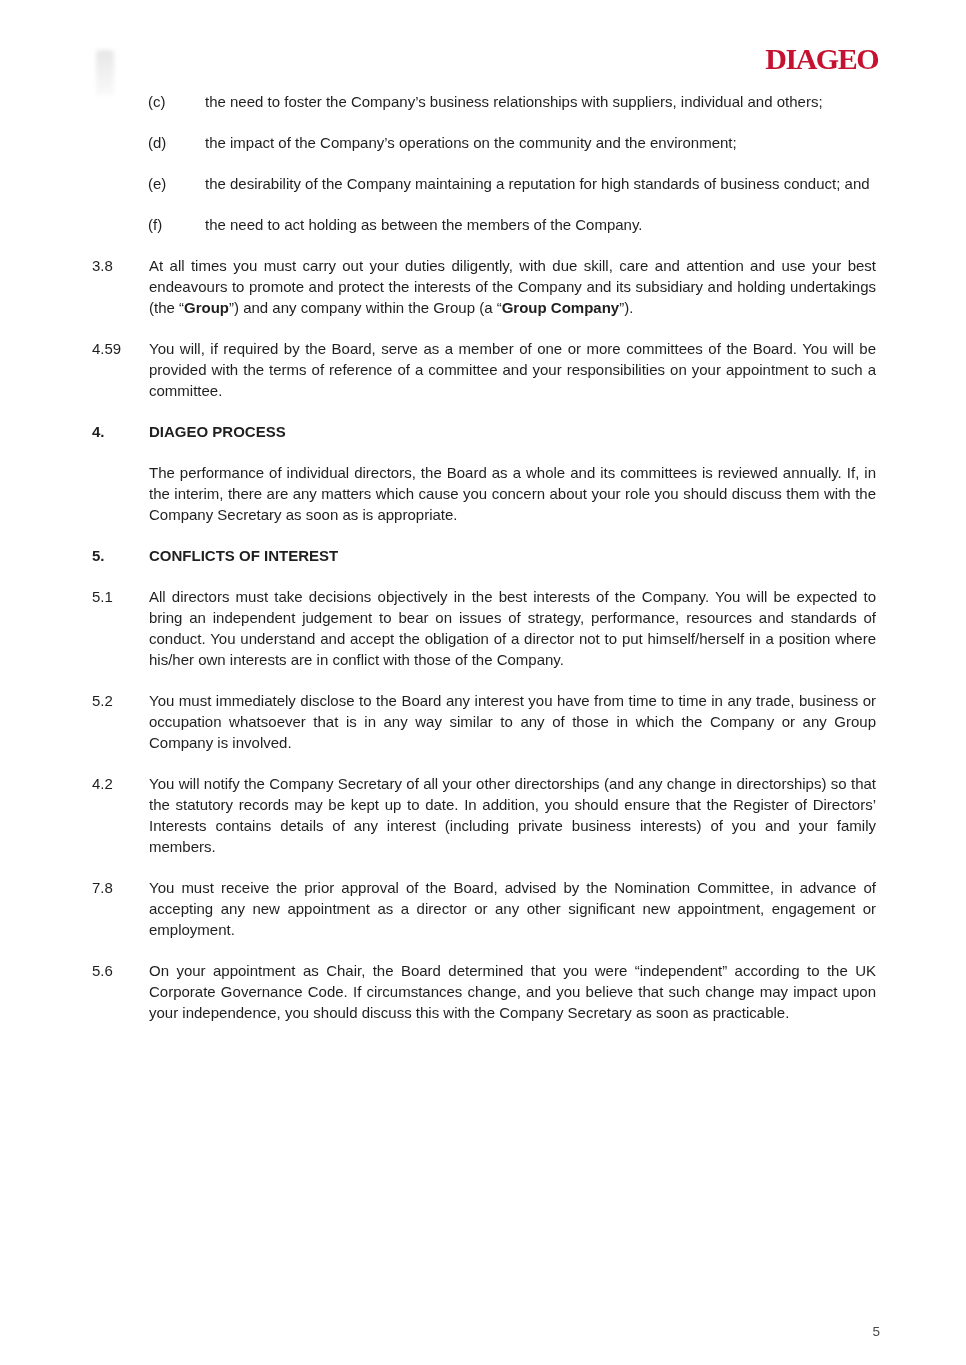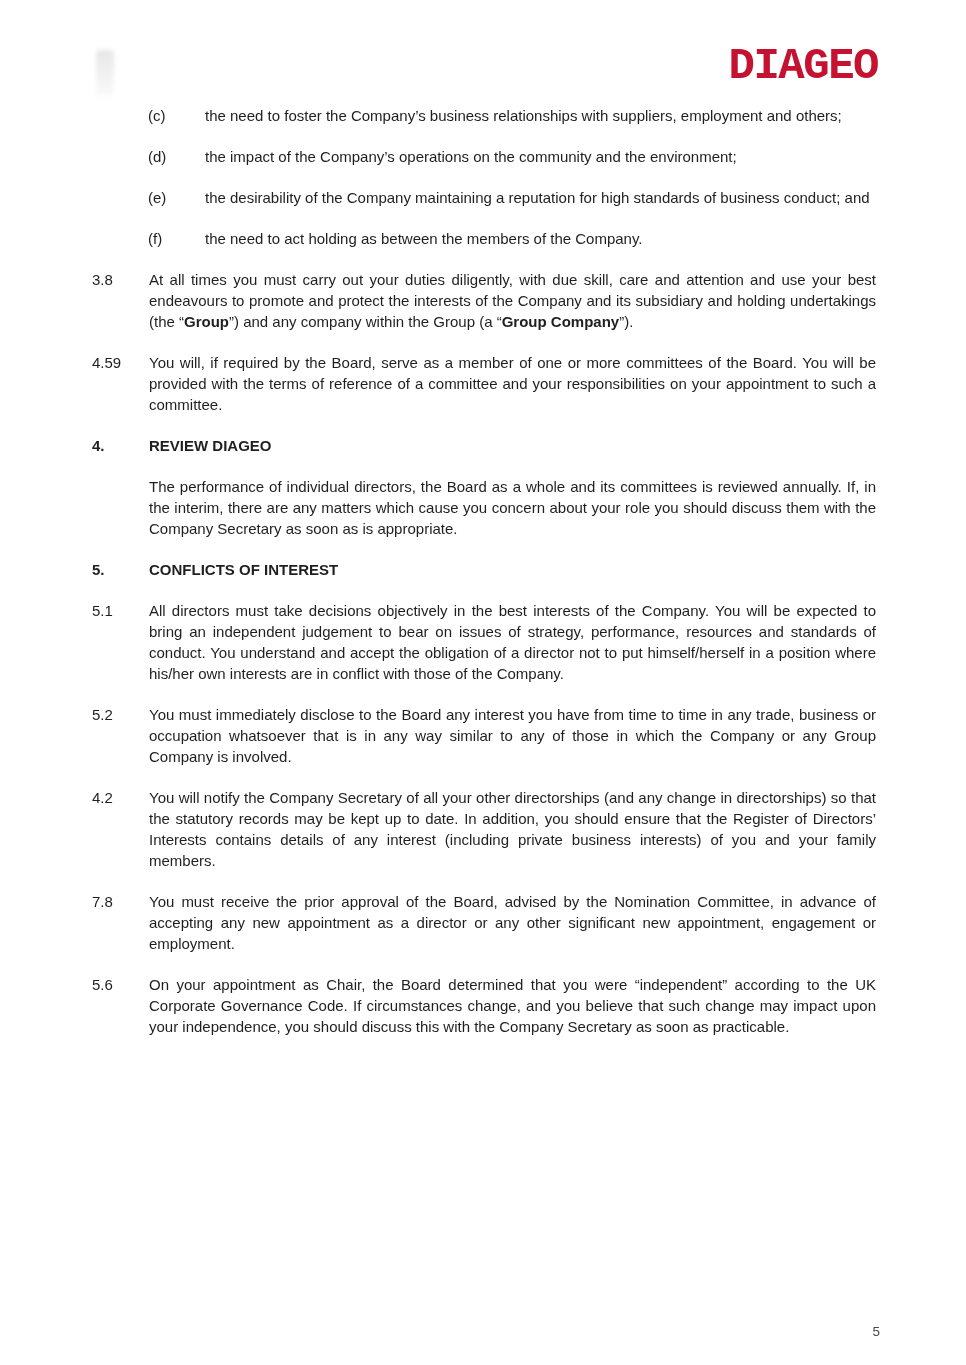--- a/index.html
+++ b/index.html
@@ -22,24 +22,24 @@
   }
 
   .header {
     padding: 44px 88px 0 92px;
     display: flex;
     justify-content: flex-end;
   }
   .logo {
     color: #c51230;
     font-weight: 800;
-    font-size: 44px;
+    font-size: 30px;
     line-height: 1;
     letter-spacing: -1.5px;
-    font-family: Liberation Mono, monospace;
+    font-family: Liberation Serif, serif;
   }
 
   .body { padding: 17px 90px 0 92px; }
 
   .row {
     display: grid;
     grid-template-columns: 57px 1fr;
     margin-bottom: 20px;
   }
   .subrow { margin-left: 56px; }
@@ -71,21 +71,21 @@
   <div class="scan-artifact"></div>
 
   <header class="header">
     <div class="logo">DIAGEO</div>
   </header>
 
   <main class="body">
 
     <div class="row subrow">
       <span class="sublabel">(c)</span>
-      <p class="txt">the need to foster the Company’s business relationships with suppliers, employment and others;</p>
+      <p class="txt">the need to foster the Company’s business relationships with suppliers, individual and others;</p>
     </div>
 
     <div class="row subrow">
       <span class="sublabel">(d)</span>
       <p class="txt">the impact of the Company’s operations on the community and the environment;</p>
     </div>
 
     <div class="row subrow">
       <span class="sublabel">(e)</span>
       <p class="txt">the desirability of the Company maintaining a reputation for high standards of business conduct; and</p>
@@ -103,21 +103,21 @@
     </div>
 
 
     <div class="row">
       <span class="num">4.59</span>
       <p class="txt">You will, if required by the Board, serve as a member of one or more committees of the Board. You will be provided with the terms of reference of a committee and your responsibilities on your appointment to such a committee.</p>
     </div>
 
     <div class="row">
       <span class="num bold">4.</span>
-      <p class="txt bold">REVIEW DIAGEO</p>
+      <p class="txt bold">DIAGEO PROCESS</p>
     </div>
 
     <div class="row">
       <span class="num"></span>
       <p class="txt">The performance of individual directors, the Board as a whole and its committees is reviewed annually. If, in the interim, there are any matters which cause you concern about your role you should discuss them with the Company Secretary as soon as is appropriate.</p>
     </div>
 
     <div class="row">
       <span class="num bold">5.</span>
       <p class="txt bold">CONFLICTS OF INTEREST</p>

